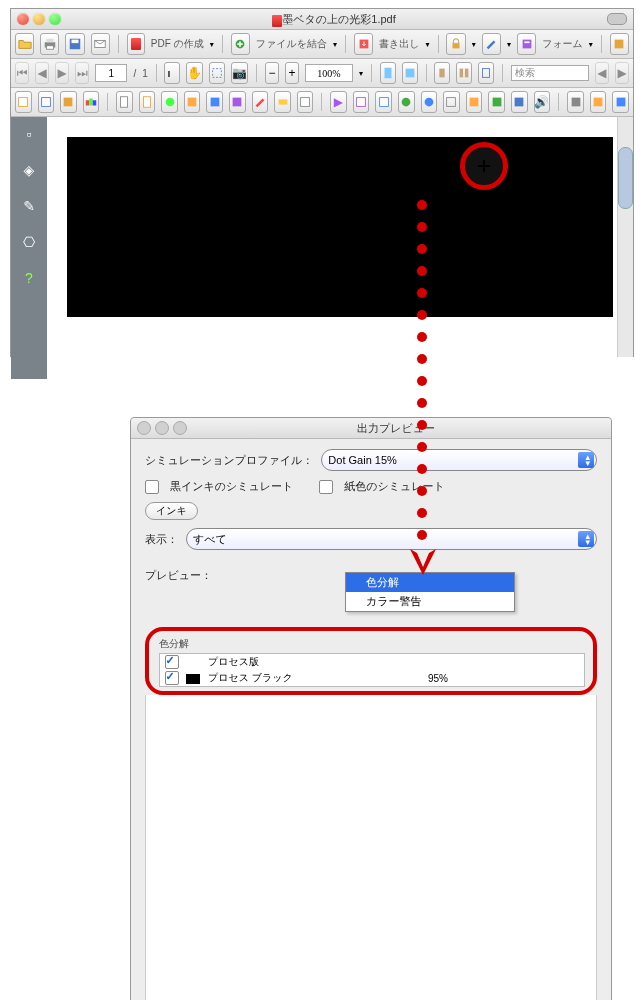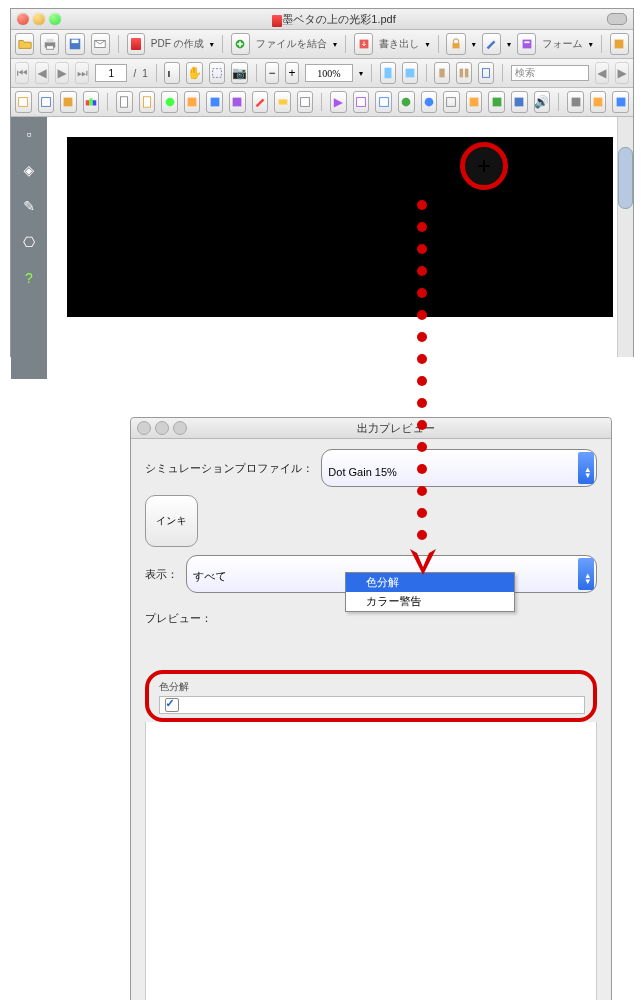--- a/index.html
+++ b/index.html
@@ -39,26 +39,26 @@
 .dots{position:absolute;left:417px;top:200px;width:200px;height:420px;pointer-events:none;z-index:10}
 .dot{position:absolute;width:10px;height:10px;background:#d40000;border-radius:50%}
 .arrow{position:absolute;left:406px;top:545px;z-index:10}
 .arrow svg{display:block}
 .panel{margin:60px 0 0 130px;width:480px;border:1px solid #999;background:#ededed;border-radius:4px}
 .p-title{height:20px;display:flex;align-items:center;background:linear-gradient(#f2f2f2,#ddd);border-bottom:1px solid #b8b8b8;border-radius:4px 4px 0 0;padding:0 6px}
 .p-title .traffic .tl{background:#d0d0d0;box-shadow:none;border:1px solid #aaa}
 .p-body{padding:10px 14px 14px 14px}
 .row{display:flex;align-items:center;gap:8px;margin-bottom:8px}
 .lbl{font-size:11px;color:#222}
-.select{flex:1;height:20px;background:linear-gradient(#fff,#eef);border:1px solid #888;border-radius:11px;display:flex;align-items:flex-end;padding:8px 6px;position:relative}
+.select{flex:1;height:20px;background:linear-gradient(#fff,#eef);border:1px solid #888;border-radius:11px;display:flex;align-items:center;padding:0 6px;position:relative}
 .select::after{content:"";position:absolute;right:2px;top:2px;bottom:2px;width:16px;background:linear-gradient(#6aa0ff,#2d6de8);border-radius:2px}
 .select .arr{position:absolute;right:6px;color:#fff;font-size:9px;z-index:1;line-height:6px}
 .cb{width:12px;height:12px;border:1px solid #888;background:#fff;border-radius:2px;display:inline-block;vertical-align:middle;margin-right:3px;position:relative}
 .cb.ck::after{content:"✓";position:absolute;left:0;top:-2px;color:#1a5ed8;font-size:11px;font-weight:bold}
-.btn{border:1px solid #999;background:linear-gradient(#fff,#e8e8e8);border-radius:10px;padding:18px 10px;font-size:10px}
+.btn{border:1px solid #999;background:linear-gradient(#fff,#e8e8e8);border-radius:10px;padding:1px 10px;font-size:10px}
 .sel-sm{width:140px}
 .dropdown{position:absolute;margin-top:2px;border:1px solid #888;background:#fff;width:168px;box-shadow:2px 2px 3px rgba(0,0,0,.2);z-index:3;left:214px;top:131px}
 .dd-item{padding:2px 20px;font-size:11px}
 .dd-item.sel{background:#2d6de8;color:#fff}
 .redbox{border:4px solid #d40000;border-radius:18px;margin:44px 0 0 0;padding:6px 10px 4px 10px}
 .sec-lbl{font-size:10px;color:#444;margin-bottom:2px}
 .tbl{border:1px solid #bbb;background:#fff;width:100%}
 .tbl-h{display:flex;background:linear-gradient(#fafafa,#e5e5e5);border-bottom:1px solid #ccc;font-size:10px}
 .tbl-h div{padding:2px 4px;border-right:1px solid #ccc}
 .tbl-r{display:flex;align-items:center;font-size:10px;height:16px}
@@ -415,20 +415,27 @@
   </div>
   <div class="p-body" style="position:relative">
     <div class="row">
       <span class="lbl">シミュレーションプロファイル：</span>
       <div class="select">
         <span>Dot Gain 15%</span>
           <span class="arr">▴<br>▾</span>
       </div>
     </div>
     <div class="row">
+      <span class="cb"></span>
+      <span class="lbl">黒インキのシミュレート</span>
+      <span style="width:10px"></span>
+      <span class="cb"></span>
+      <span class="lbl">紙色のシミュレート</span>
+    </div>
+    <div class="row">
       <button class="btn">インキ</button>
     </div>
     <div class="row" style="margin-top:6px">
       <span class="lbl">表示：</span>
       <div class="select sel-sm">
         <span>すべて</span>
           <span class="arr">▴<br>▾</span>
       </div>
     </div>
     <div class="row" style="margin-top:18px">
@@ -439,20 +446,27 @@
       <div class="dd-item sel">色分解</div>
       <div class="dd-item">カラー警告</div>
     </div>
 
     <div class="redbox">
       <div class="sec-lbl">色分解</div>
       <div class="tbl">
         <div class="tbl-r">
           <div class="c1"><span class="cb ck"></span></div>
           <div class="c2"></div>
+          <div class="c3">プロセス版</div>
           <div class="c4"></div>
         </div>
+        <div class="tbl-r">
+          <div class="c1"><span class="cb ck"></span></div>
+          <div class="c2"><span class="sw k"></span></div>
+          <div class="c3">プロセス ブラック</div>
+          <div class="c4">95%</div>
+        </div>
       </div>
     </div>
     <div class="blank"></div>
 
   </div>
 </div>
 
 </body></html>

